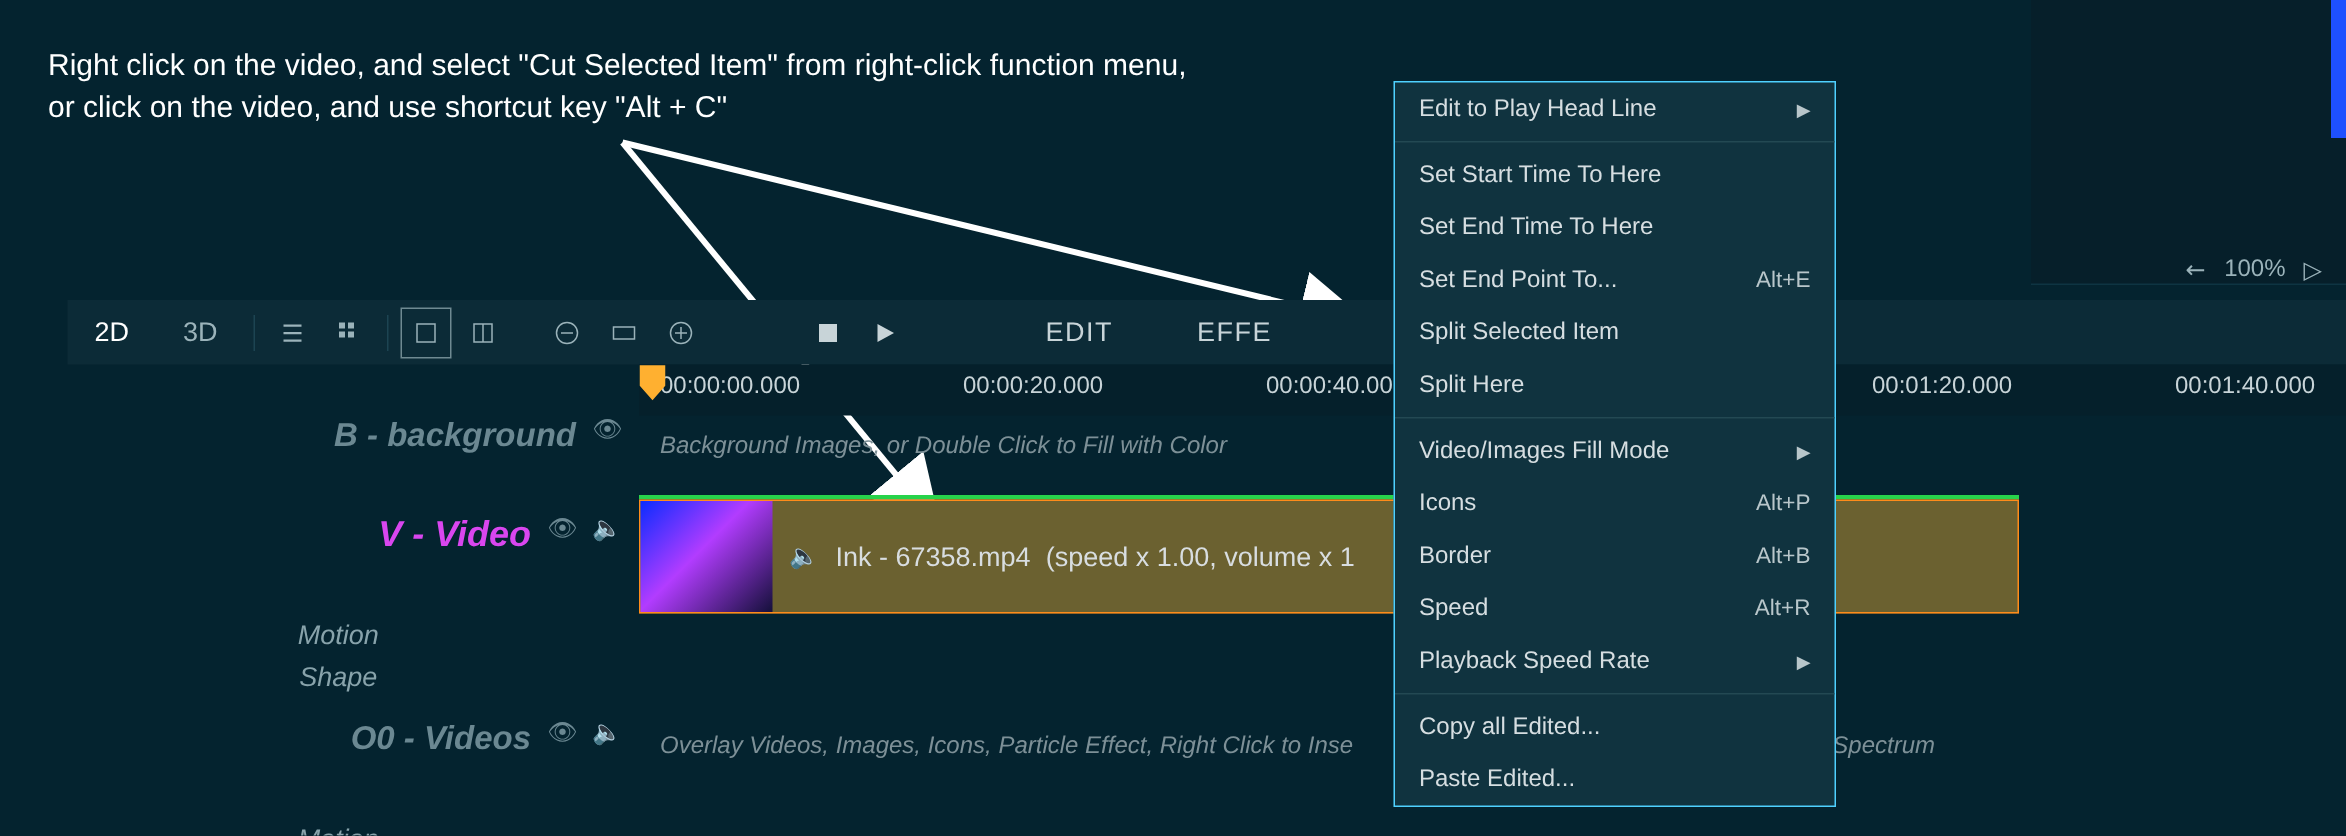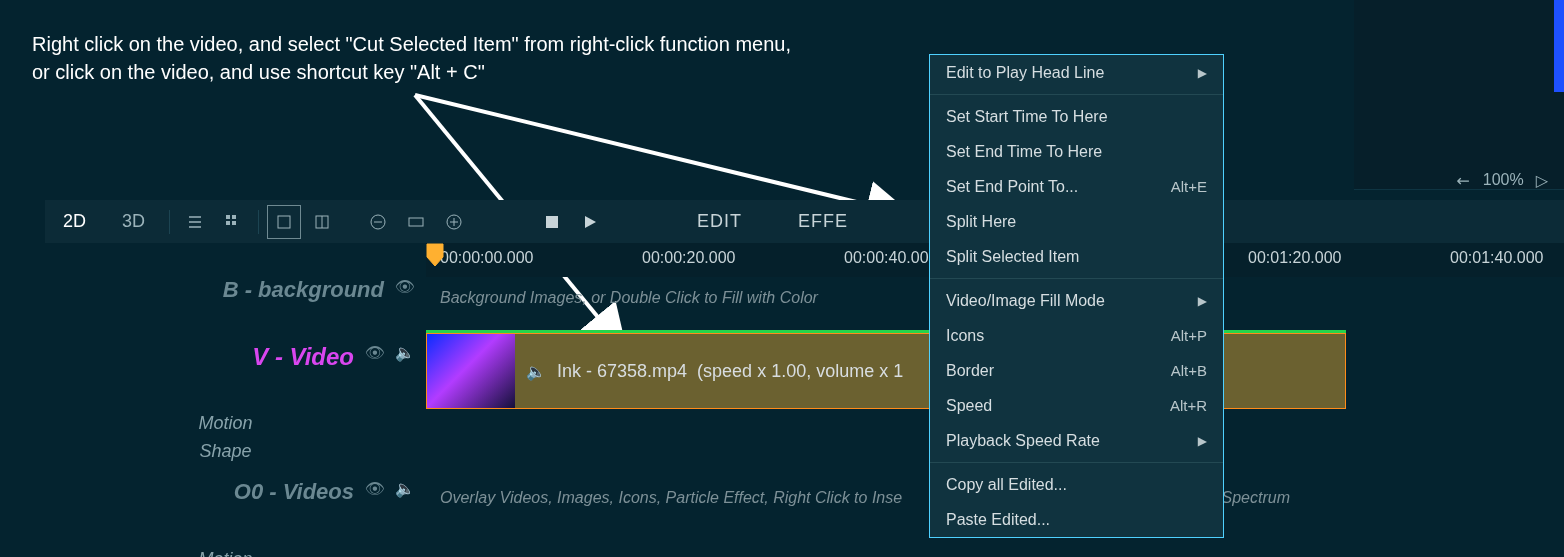--- a/index.html
+++ b/index.html
@@ -228,28 +228,28 @@
       <span class="lab">Set Start Time To Here</span>
     </div>
   <div class="mi">
       <span class="lab">Set End Time To Here</span>
     </div>
   <div class="mi">
     <span class="lab">Set End Point To...</span>
     <span class="sc">Alt+E</span>
   </div>
   <div class="mi">
+      <span class="lab">Split Selected Item</span>
+    </div>
+  <div class="mi">
       <span class="lab">Split Here</span>
     </div>
-  <div class="mi">
-      <span class="lab">Split Selected Item</span>
-    </div>
   <hr>
   <div class="mi">
-    <span class="lab">Video/Image Fill Mode</span>
+    <span class="lab">Video/Images Fill Mode</span>
     <span class="chev">▶</span>
   </div>
   <div class="mi">
     <span class="lab">Icons</span>
     <span class="sc">Alt+P</span>
   </div>
   <div class="mi">
     <span class="lab">Border</span>
     <span class="sc">Alt+B</span>
   </div>

